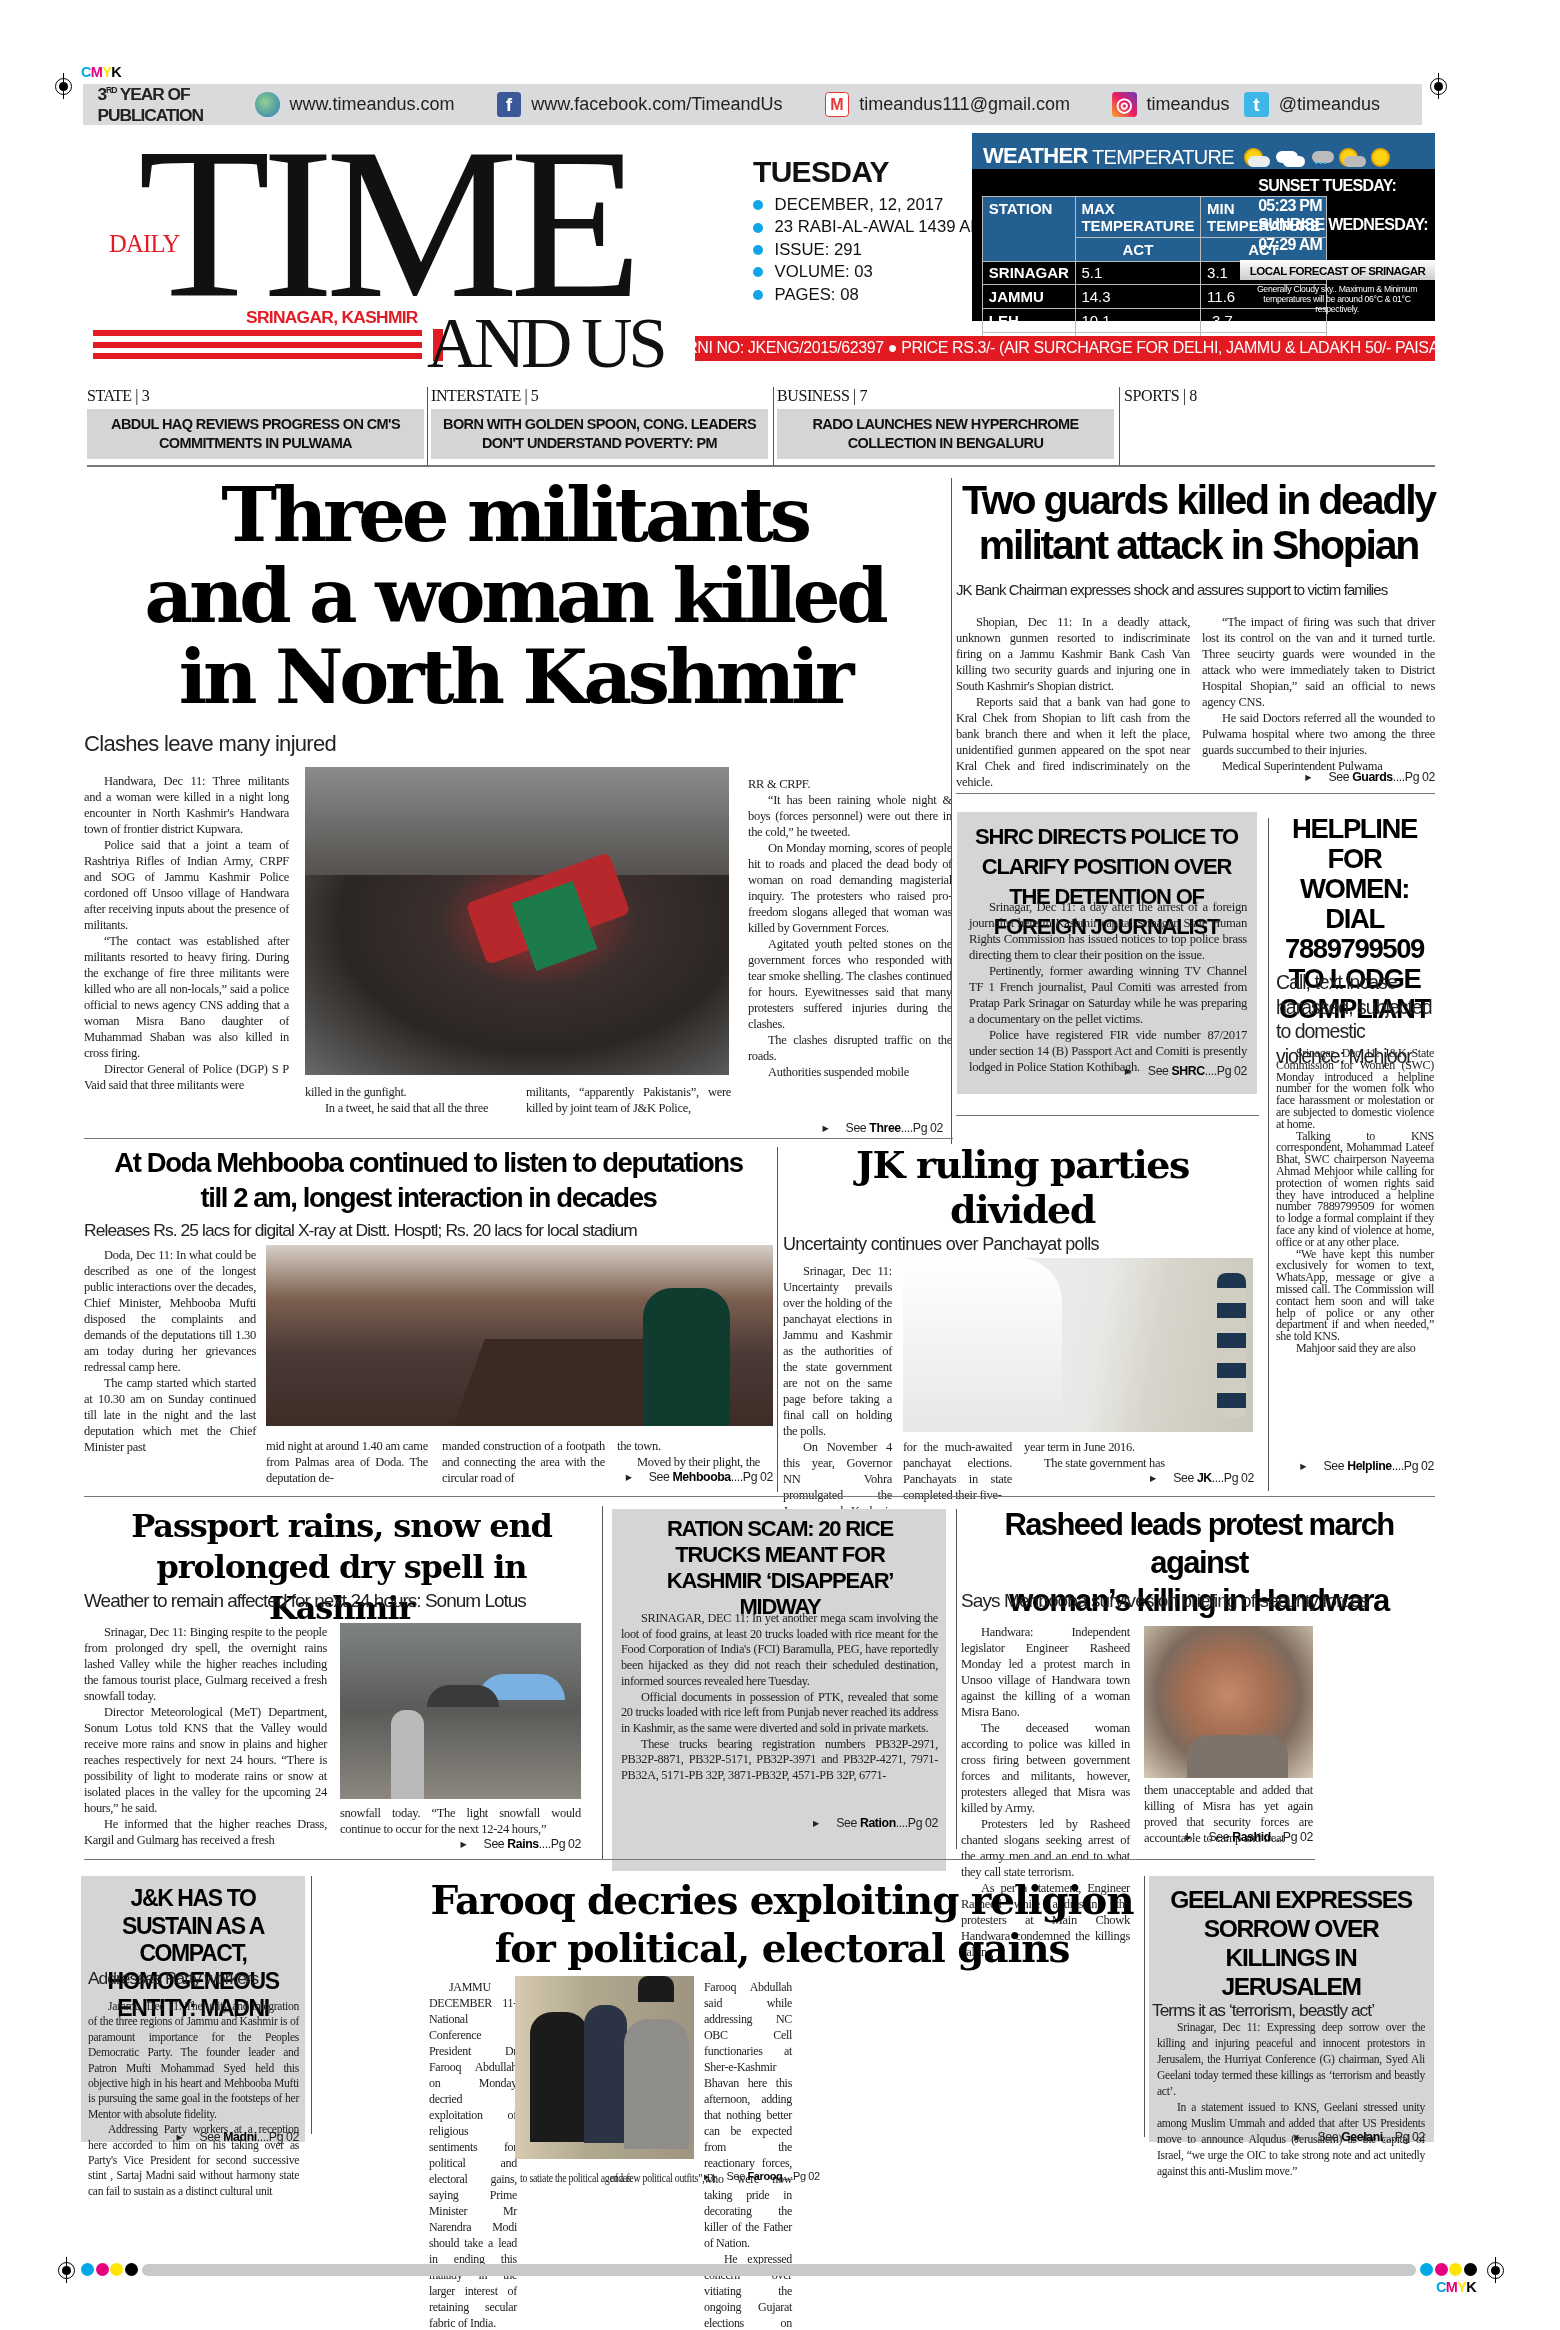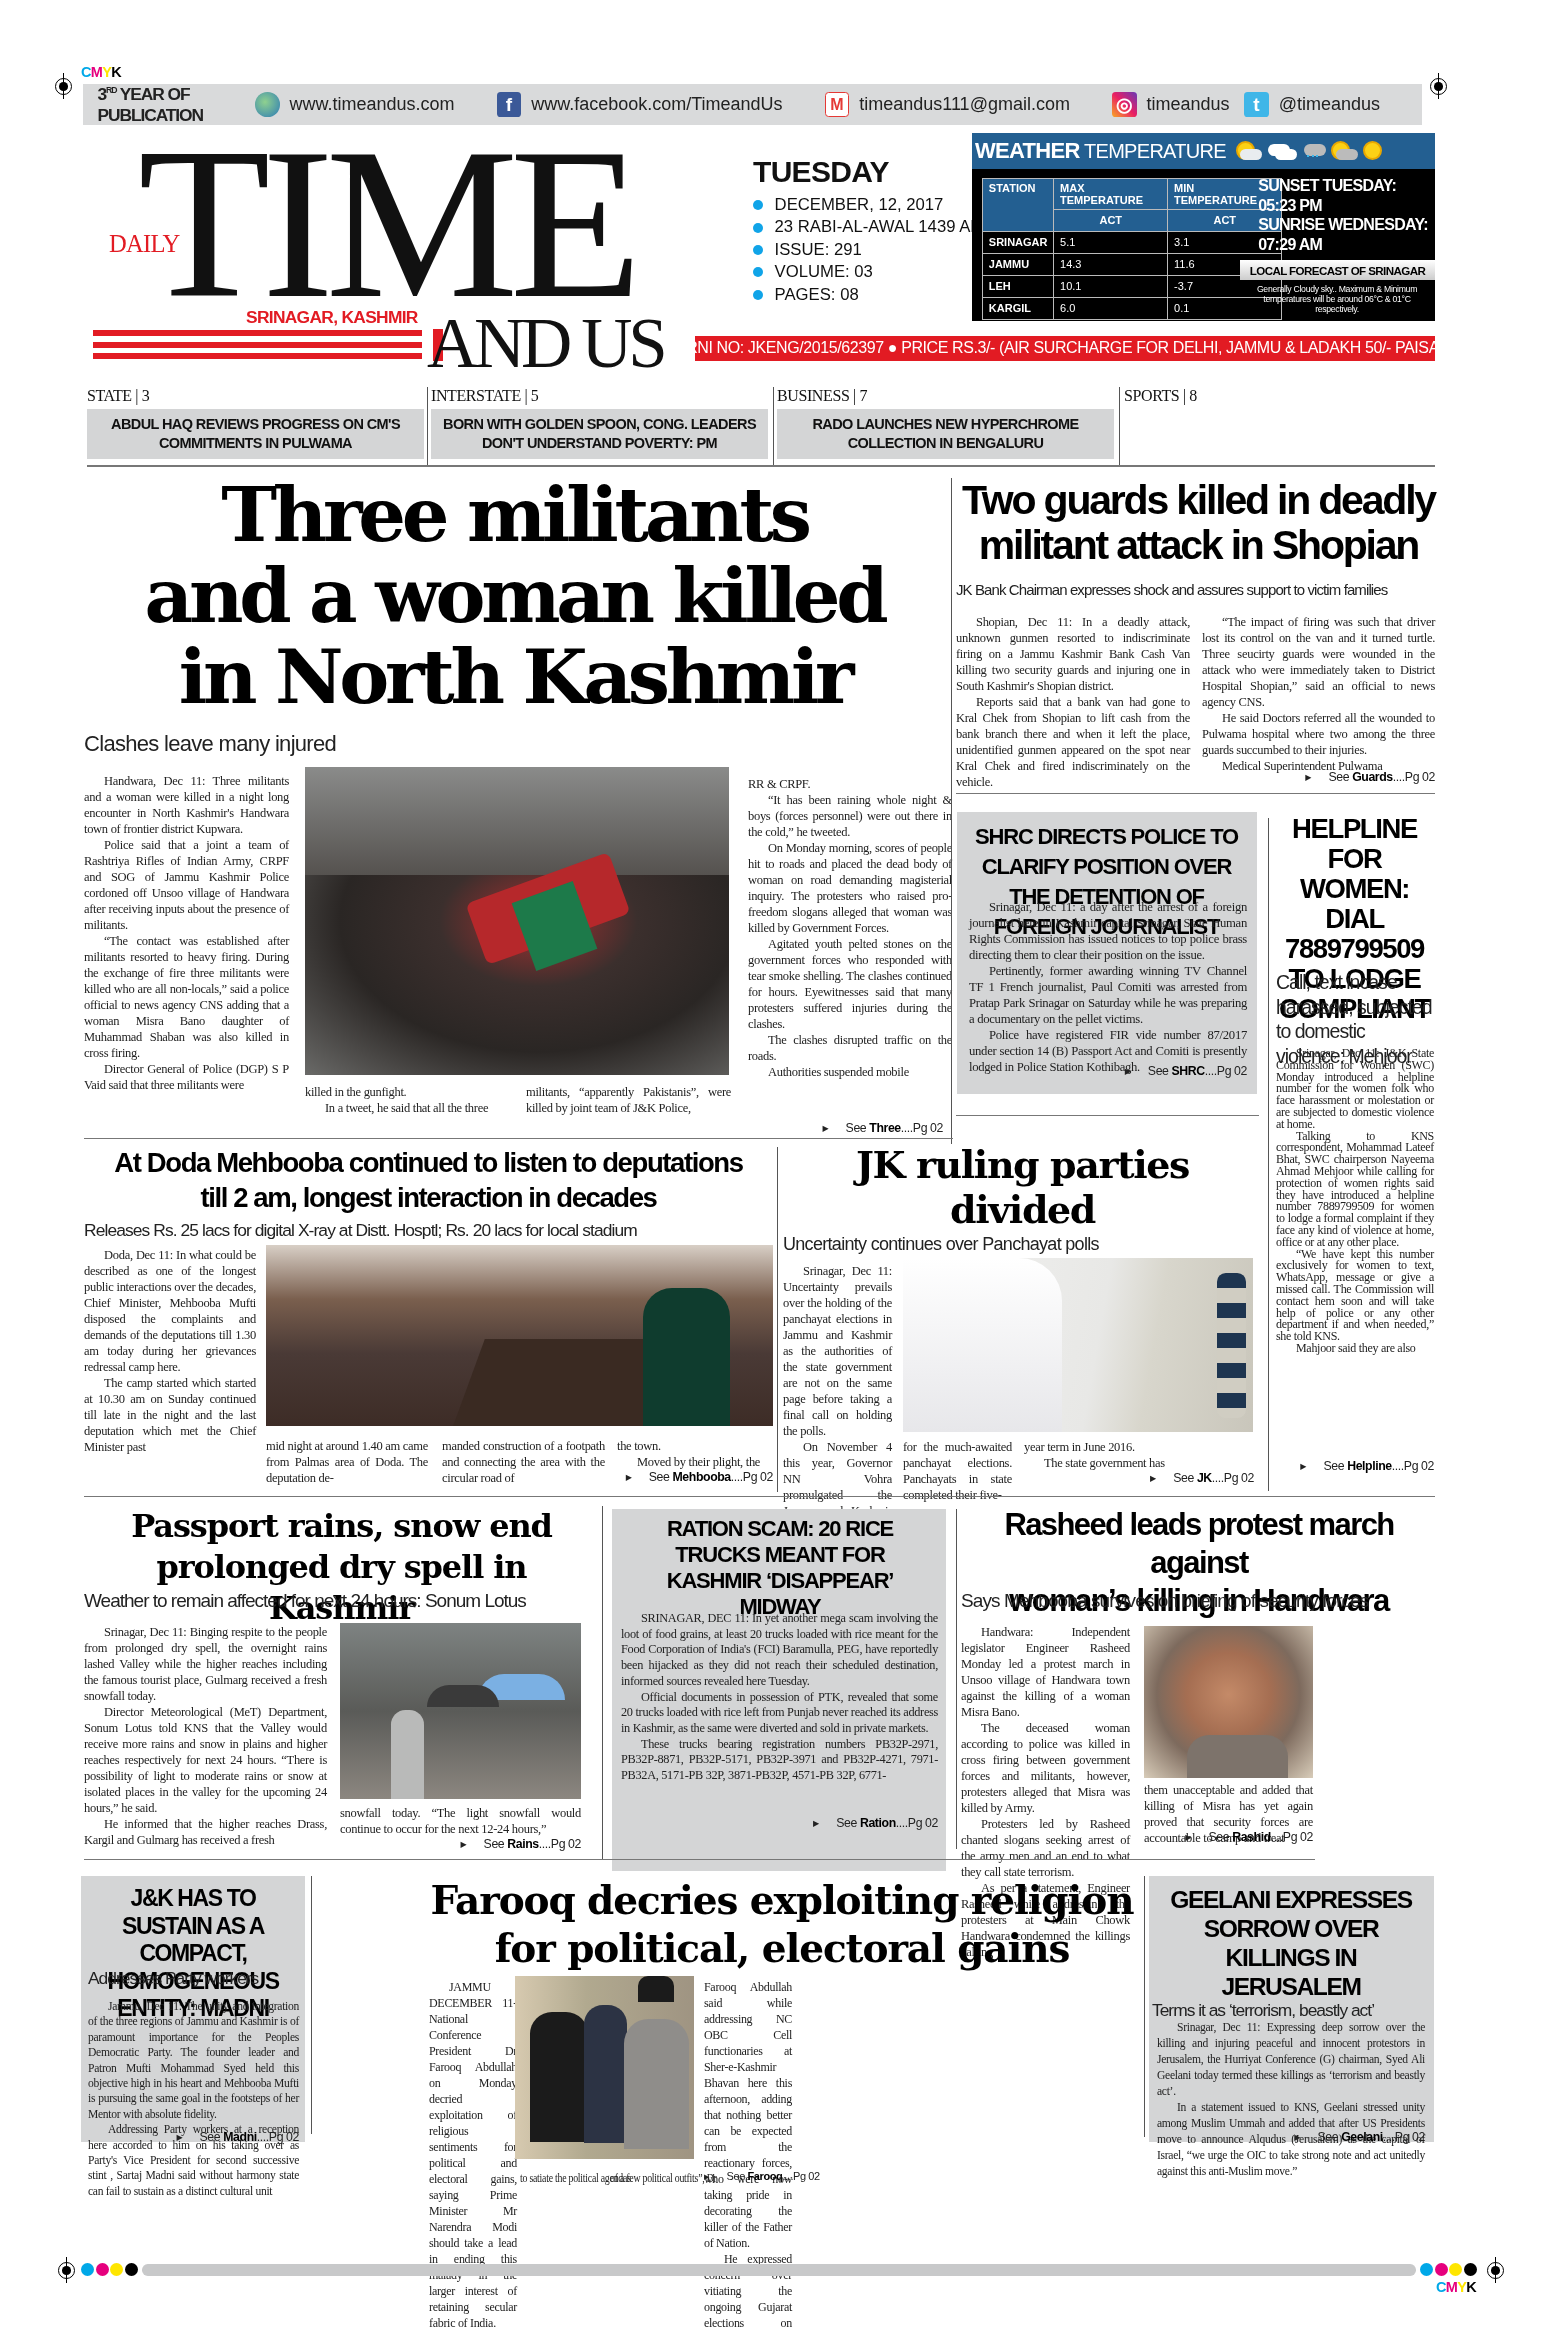--- a/index.html
+++ b/index.html
@@ -33,29 +33,29 @@
 #redbar{left:433px;top:329px;width:10px;height:32px;background:#e21b23}
 
 
 #dayname{left:753px;top:155px;font-family:"Liberation Sans",sans-serif;font-weight:bold;font-size:30px;letter-spacing:-0.7px}
 #dateinfo{left:753px;top:194px;font-family:"Liberation Sans",sans-serif;font-size:16.7px;line-height:22.4px;list-style:none}
 #dateinfo li{display:flex;align-items:center}
 #dateinfo li::before{content:"";width:10px;height:10px;border-radius:50%;background:#10a4e8;margin-right:11.6px}
 
 
 #weather{left:972px;top:133px;width:463px;height:188px;background:#000}
-#wxhead{height:36px;background:#235f91;display:flex;align-items:center;padding-left:3px;color:#fff;font-family:"Liberation Sans",sans-serif}
+#wxhead{height:36px;background:#235f91;display:flex;align-items:flex-end;padding-left:11px;color:#fff;font-family:"Liberation Sans",sans-serif}
 #wxhead b{font-size:22px;letter-spacing:-0.7px;margin-right:4.3px}
 #wxhead span.t{font-size:20px;letter-spacing:-0.7px}
 #wxicons{display:flex;gap:5.8px;margin-left:10px}
 .wi{width:26px;height:22px;position:relative}
 .sun{width:19px;height:19px;border-radius:50%;background:#fcd116;border:2.2px solid #e9a800;position:absolute;left:0;top:1.4px}
 .cloud{width:22px;height:11.6px;border-radius:7.2px;background:#e9ecef;position:absolute;left:4.3px;top:8.7px}
 .rain{position:absolute;left:7.2px;top:19px;width:11.6px;height:2.9px;border-bottom:2.2px dotted #3fb6e8}
-#wxtable{position:absolute;left:10px;top:45px;border-collapse:collapse;font-family:"Liberation Sans",sans-serif;font-size:11px;font-weight:bold}
+#wxtable{position:absolute;left:10px;top:63px;border-collapse:collapse;font-family:"Liberation Sans",sans-serif;font-size:15px;font-weight:bold}
 #wxtable th{background:#235f91;color:#fff;border:1.4px solid #bbb;padding:2.9px 5.8px;text-align:left;height:22px}
 #wxtable td{color:#fff;border:1.4px solid #bbb;padding:2.9px 5.8px;height:22px;font-weight:normal}
 #wxtable td:first-child{font-weight:bold}
 #wxtable .c{text-align:center}
 #sun{position:absolute;right:7.2px;top:43px;color:#fff;font-family:"Liberation Sans",sans-serif;font-weight:bold;font-size:16px;line-height:19.5px;letter-spacing:-0.7px}
 #lfhead{position:absolute;left:268px;top:127px;width:195px;height:20px;background:linear-gradient(#fff,#ccc);color:#000;font-family:"Liberation Sans",sans-serif;font-weight:bold;font-size:11.6px;letter-spacing:-0.6px;display:flex;align-items:center;justify-content:center}
 #lftext{position:absolute;left:271px;top:151px;width:188px;color:#fff;font-family:"Liberation Sans",sans-serif;font-size:8.7px;line-height:10px;text-align:center;letter-spacing:-0.3px}
 
 #rni{left:695px;top:336px;width:740px;height:24.6px;background:#e21b23;color:#fff;font-family:"Liberation Sans",sans-serif;font-size:16px;letter-spacing:-0.4px;display:flex;align-items:center;justify-content:center;white-space:nowrap}
 

